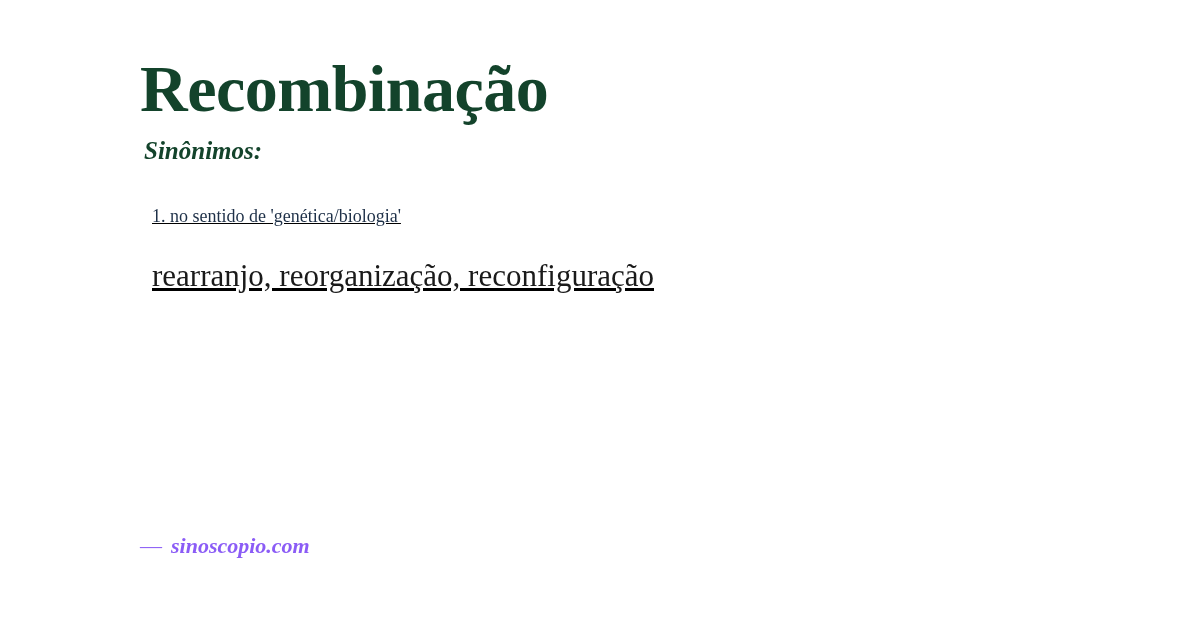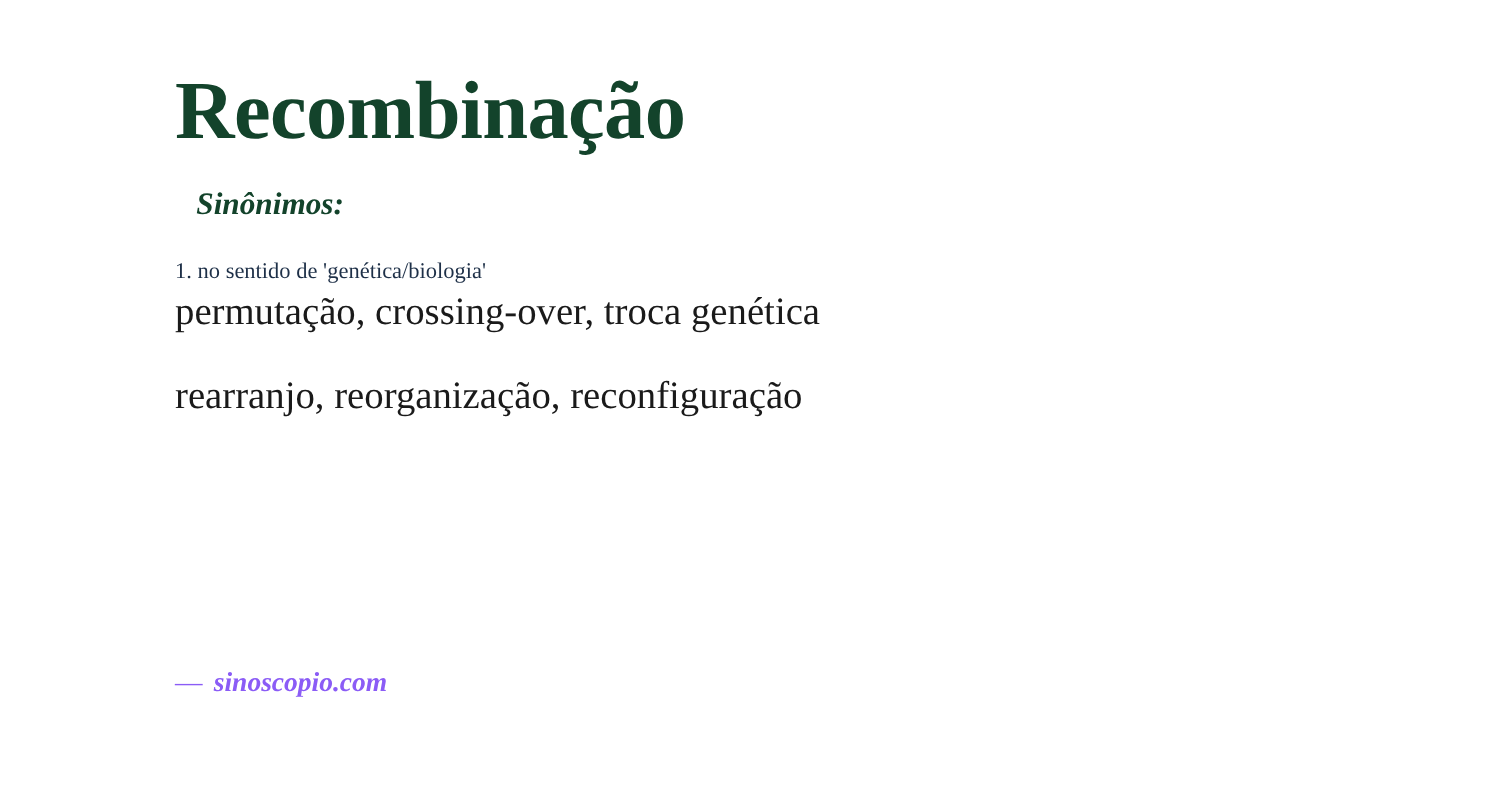--- a/index.html
+++ b/index.html
@@ -40,21 +40,21 @@
     font-family: "Liberation Serif", "DejaVu Serif", serif;
     font-weight: bold;
     font-size: 66px;
     line-height: 1.0;
     letter-spacing: -0.5px;
     color: #13432b;
     white-space: nowrap;
   }
 
   .subtitle {
-    margin: 17px;
+    margin: 4px;
     padding: 0;
     position: absolute;
     top: 133px;
     left: 0;
     font-family: "Liberation Serif", "DejaVu Serif", serif;
     font-weight: bold;
     font-style: italic;
     font-size: 25px;
     line-height: 1.1;
     color: #13432b;
@@ -66,22 +66,23 @@
     position: absolute;
     top: 206px;
     left: 0;
     width: 1000px;
     list-style: none;
     margin: 0;
     padding: 0;
   }
 
   .sense {
-    margin: 0 0 31px 0;
+    margin: 0 0 31px 12px;
     padding: 0;
+    text-decoration: underline;
   }
   .sense:last-child {
     margin-bottom: 0;
   }
 
   .sense-label {
     display: block;
     font-family: "Liberation Serif", "DejaVu Serif", serif;
     font-size: 18px;
     line-height: 21px;
@@ -125,21 +126,20 @@
   <div class="content">
 
     <h1 class="headword">Recombinação</h1>
 
     <div class="subtitle">Sinônimos:</div>
 
     <ul class="senses">
 
       <li class="sense">
         <span class="sense-label">1. no sentido de 'genética/biologia'</span>
-        <span class="sense-synonyms">permutação, crossing-over, troca genética</span>
       </li>
 
       <li class="sense">
         <span class="sense-synonyms">rearranjo, reorganização, reconfiguração</span>
       </li>
 
       <li class="sense">
       </li>
 
     </ul>

